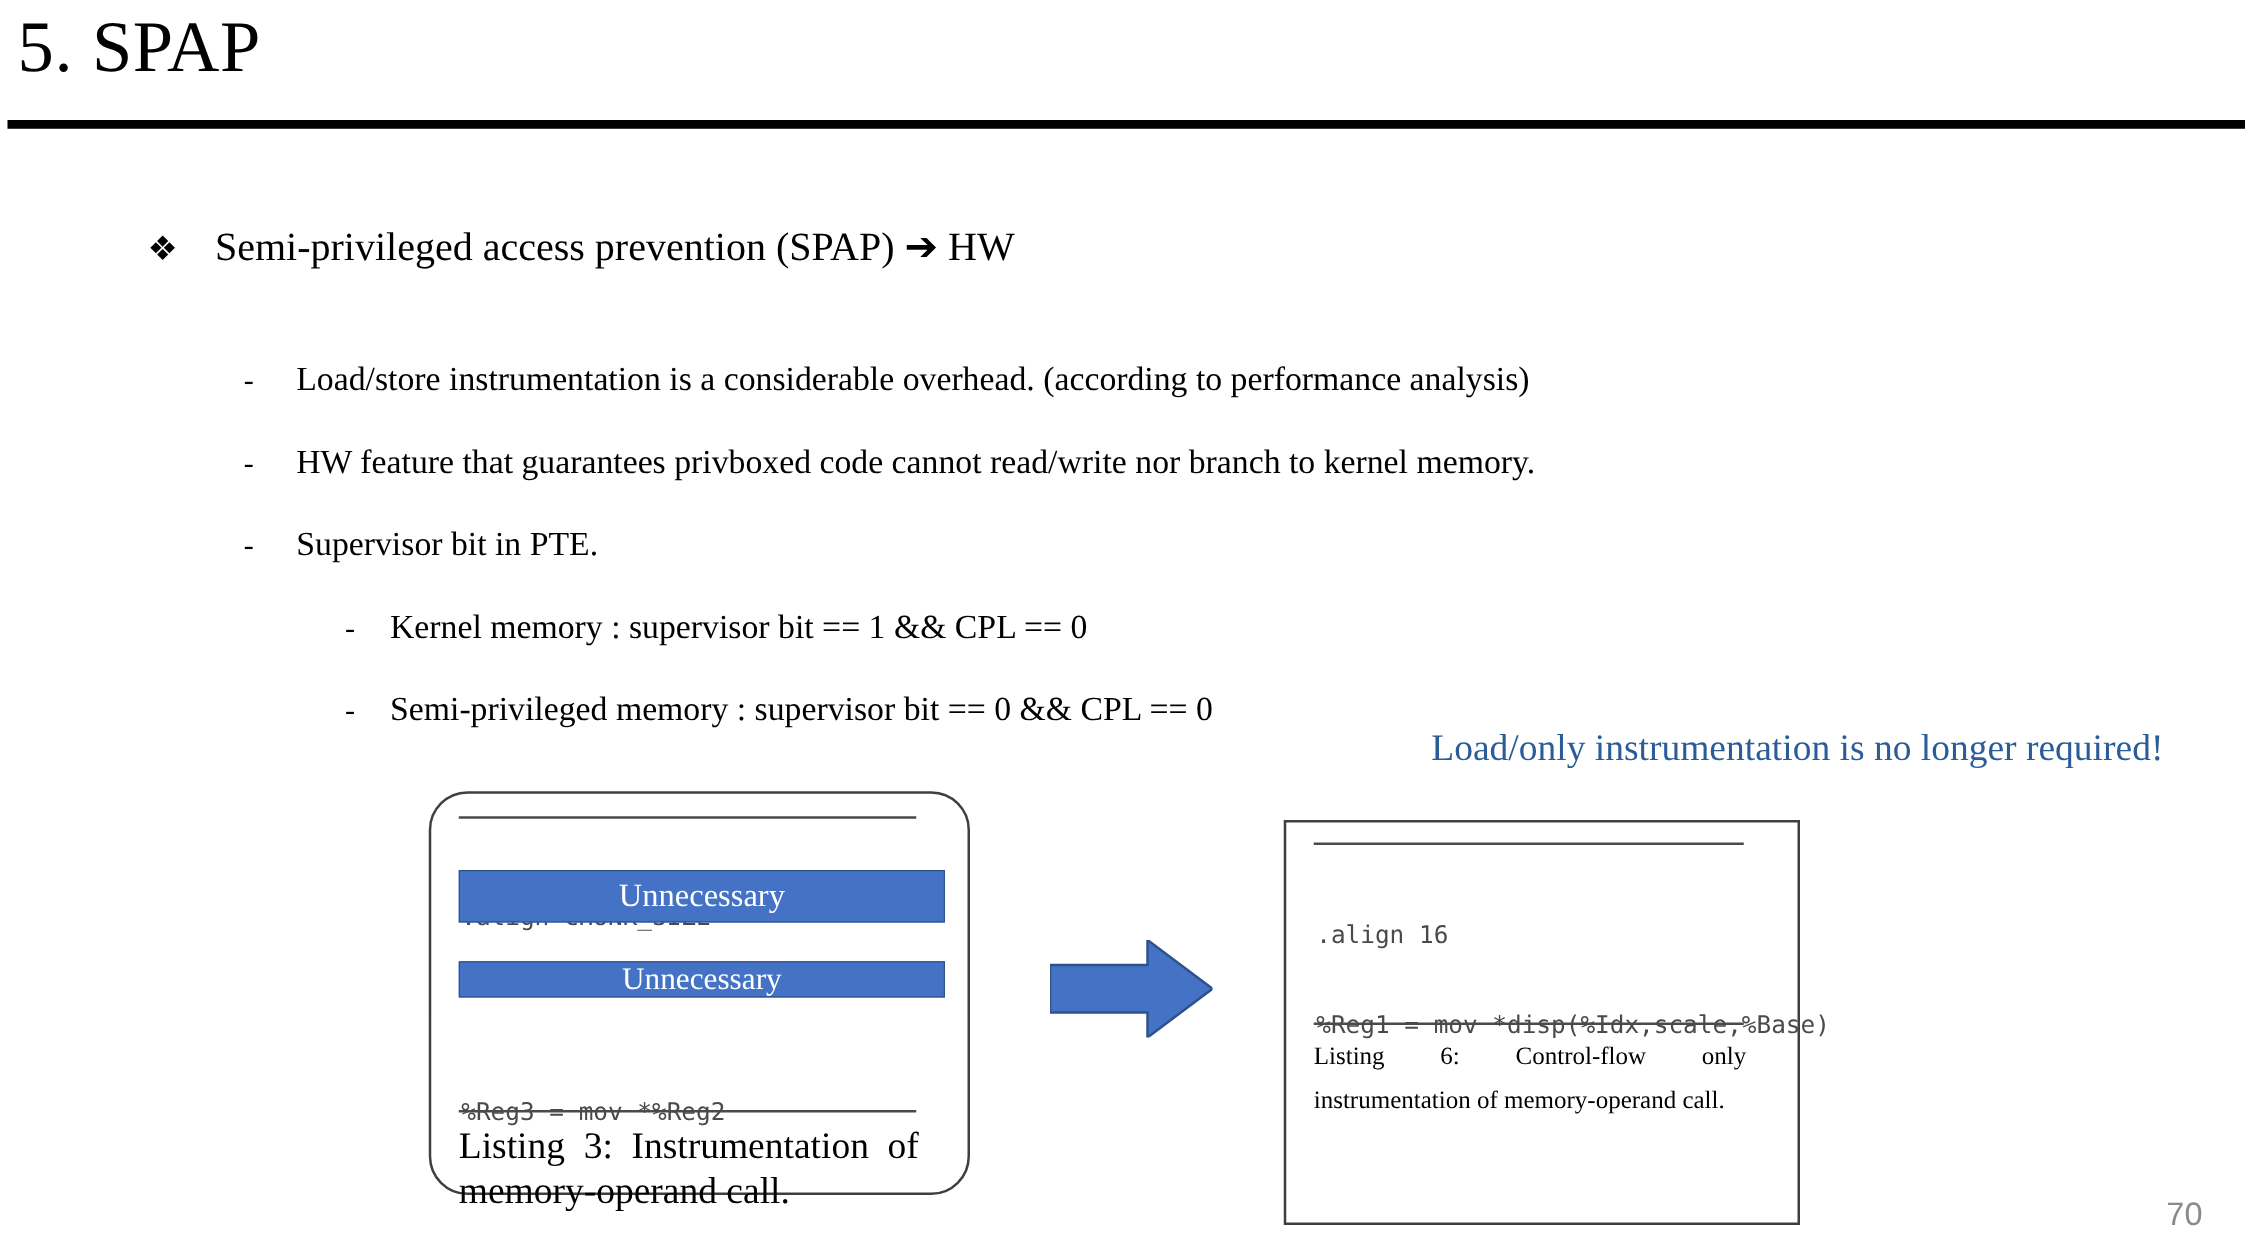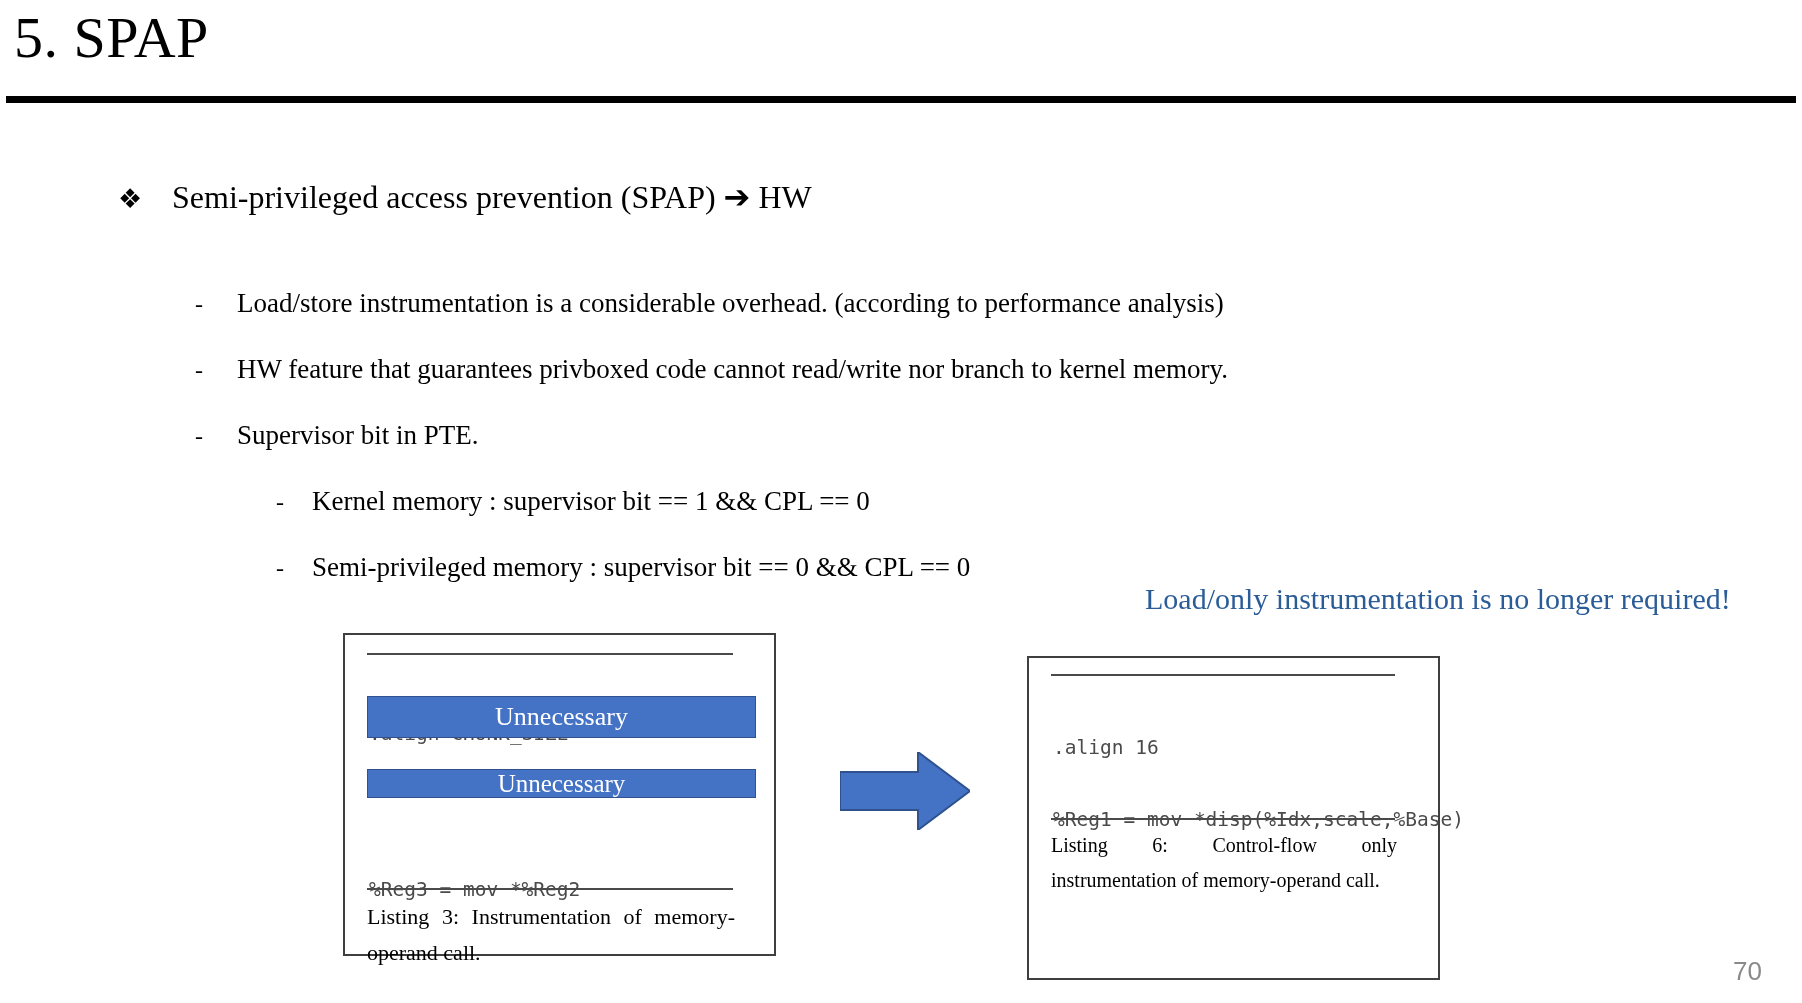--- a/index.html
+++ b/index.html
@@ -114,41 +114,42 @@
     color: #000000;
     text-align: justify;
   }
 
   
   #listing-box-left {
     left: 343px;
     top: 633px;
     width: 433px;
     height: 323px;
+    border-radius: 31px;
   }
   #listing-box-left .top-rule {
     position: absolute; left: 22px; top: 18px; width: 366px;
   }
   #listing-box-left .code-block {
     position: absolute;
     left: 24px;
     top: 34px;
     width: 400px;
     font-size: 19.5px;
     line-height: 26px;
   }
   #listing-box-left .mid-rule {
     position: absolute; left: 22px; top: 253px; width: 366px;
   }
   #listing-box-left .caption {
     position: absolute;
     left: 22px;
     top: 264px;
     width: 368px;
-    font-size: 22px;
+    font-size: 30px;
     line-height: 36px;
   }
 
   
   .unnecessary-bar {
     position: absolute;
     background: #4472c4;
     border: 1px solid #2f528f;
     box-sizing: border-box;
     color: #ffffff;

